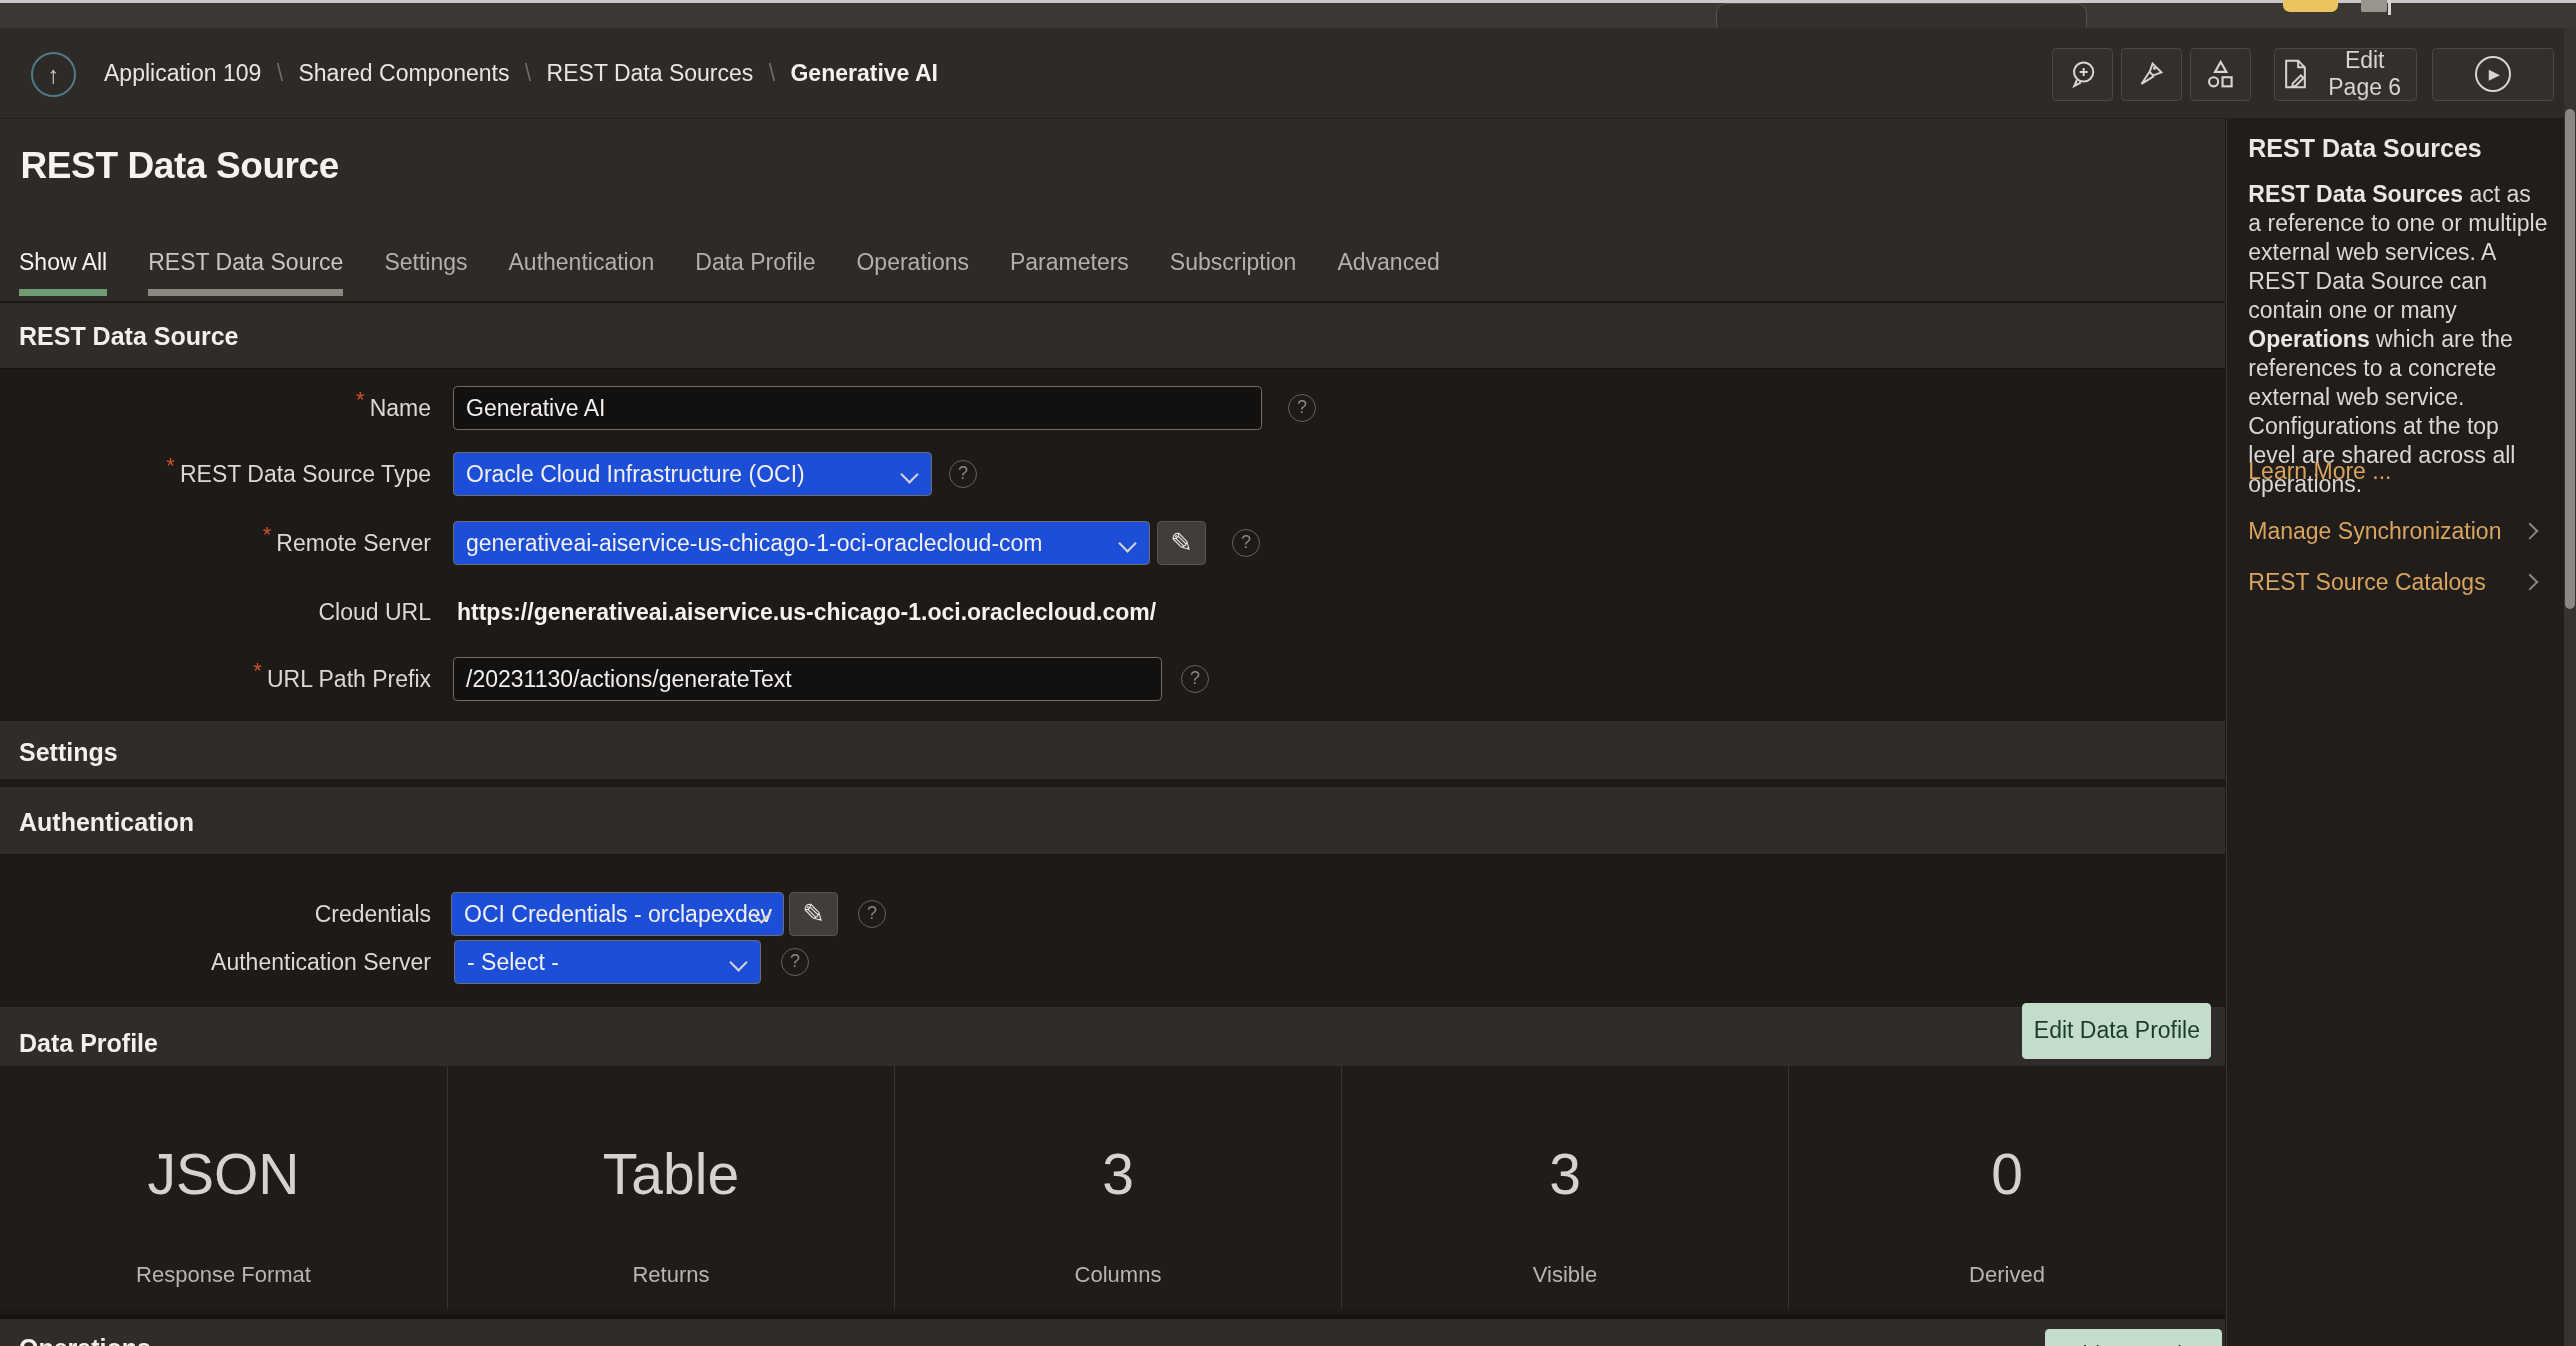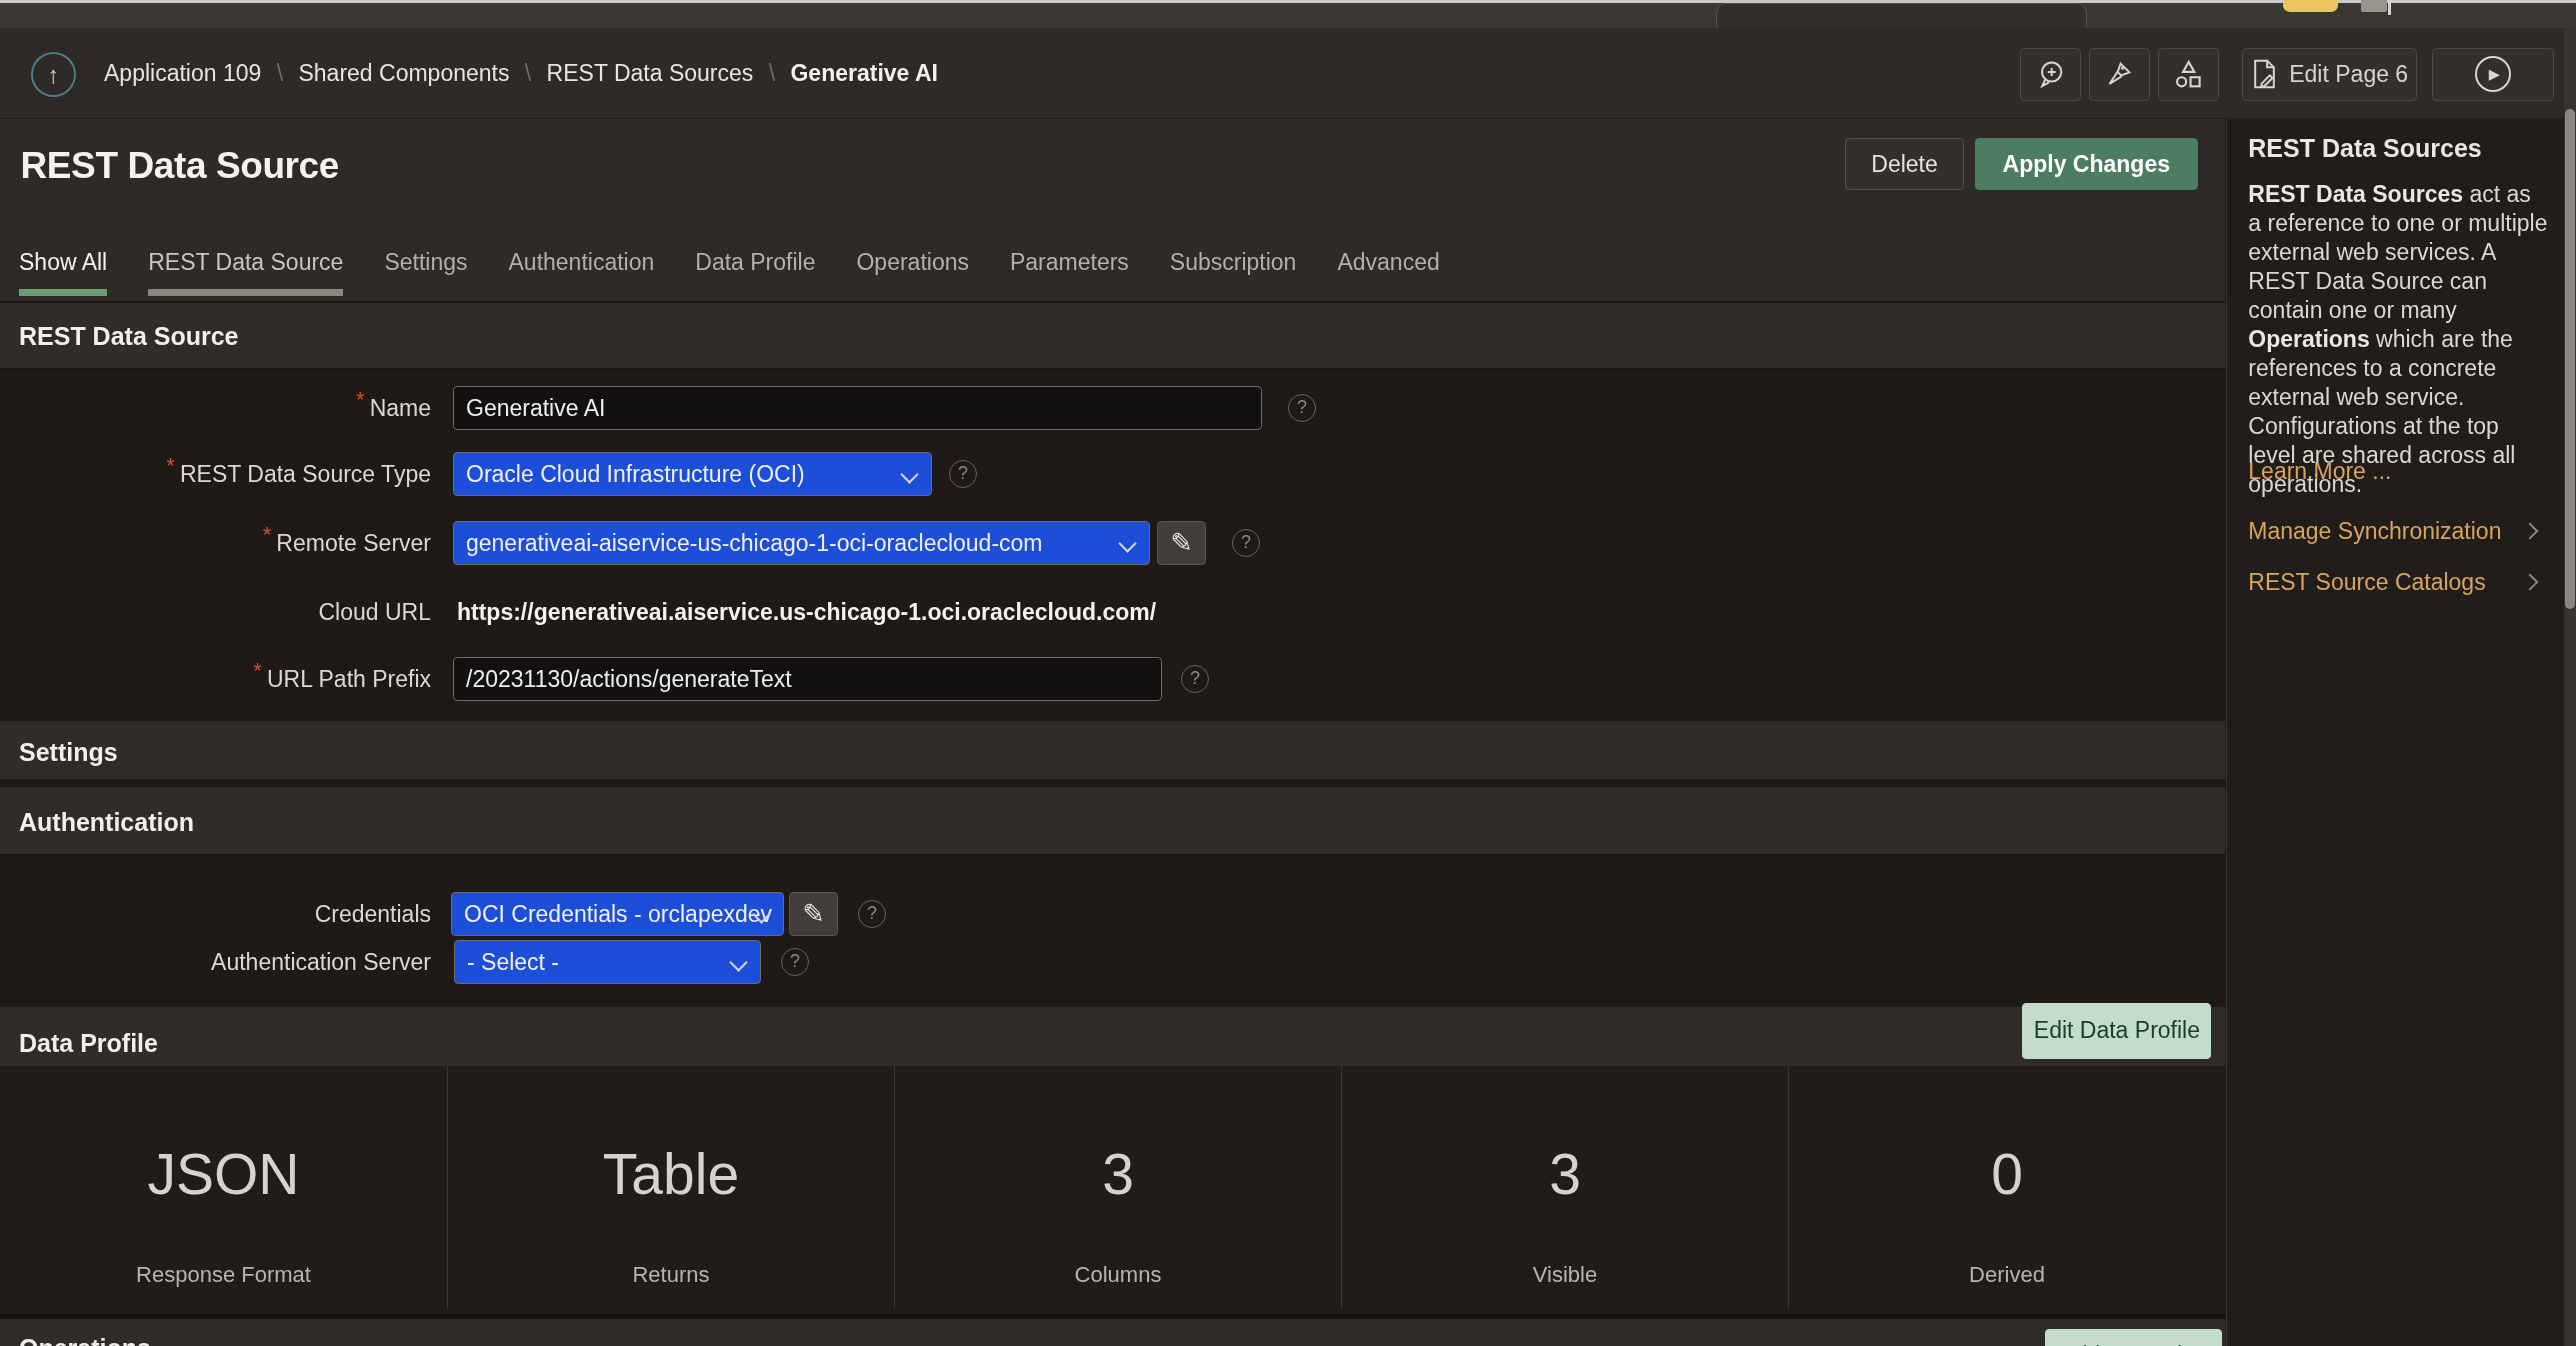--- a/index.html
+++ b/index.html
@@ -20,21 +20,21 @@
                 display:flex;align-items:center;justify-content:center;cursor:pointer;background:transparent;}
   .crumb-circle .up{font-size:24px;color:#d8d5d1;line-height:1;}
   .breadcrumb{position:absolute;left:104px;top:0;height:91px;display:flex;align-items:center;font-size:23px;}
   .crumb{color:#e8e5e2;cursor:pointer;}
   .crumb-sep{color:#6e6a65;margin:0 15.4px;font-size:23px;}
   .crumb.current{font-weight:bold;color:#f4f2f0;cursor:default;}
   .toolbar{position:absolute;right:22px;top:12px;height:68px;display:flex;align-items:center;}
   .tb-btn{height:53px;background:#332f2c;border:1.7px solid #4c4844;border-radius:4.3px;color:#d8d5d1;
           display:flex;align-items:center;justify-content:center;cursor:pointer;box-sizing:border-box;font-family:inherit;}
   .tb-ico{width:61px;margin-right:7.7px;}
-  .tb-wide{width:175px;margin-left:15.4px;font-size:23px;gap:10.2px;}
+  .tb-wide{width:143px;margin-left:15.4px;font-size:23px;gap:10.2px;}
   .tb-play{width:122px;margin-left:15.4px;}
   .play-circle{width:32px;height:32px;border:2.1px solid #d8d5d1;border-radius:50%;display:flex;align-items:center;justify-content:center;}
   .play-circle span{font-size:14.5px;color:#d8d5d1;margin-left:2.6px;}
 
   
   .title-row{position:absolute;left:0;top:119px;width:2225px;height:104px;background:#2e2a27;}
   .page-title{position:absolute;left:20.5px;top:25.6px;margin:0;font-size:37px;font-weight:bold;color:#f5f3f1;letter-spacing:-0.4px;}
   .title-actions{position:absolute;right:27px;top:19px;display:flex;gap:10.2px;}
   .btn-secondary{height:52px;padding:0 25.6px;background:#332f2c;border:1.7px solid #55504b;border-radius:4.3px;
                  color:#e5e2df;font-size:23px;cursor:pointer;font-family:inherit;}
@@ -176,24 +176,20 @@
       <button class="tb-btn tb-play">
         <span class="play-circle">
           <span>▶</span>
         </span>
       </button>
     </div>
   </div>
 
   <div class="title-row">
     <h1 class="page-title">REST Data Source</h1>
-    <div class="title-actions">
-      <button class="btn-secondary">Delete</button>
-      <button class="btn-primary">Apply Changes</button>
-    </div>
   </div>
 
   <div class="tabs-row">
     <span class="tab tab--active">Show All</span>
     <span class="tab tab--hover">REST Data Source</span>
     <span class="tab">Settings</span>
     <span class="tab">Authentication</span>
     <span class="tab">Data Profile</span>
     <span class="tab">Operations</span>
     <span class="tab">Parameters</span>

